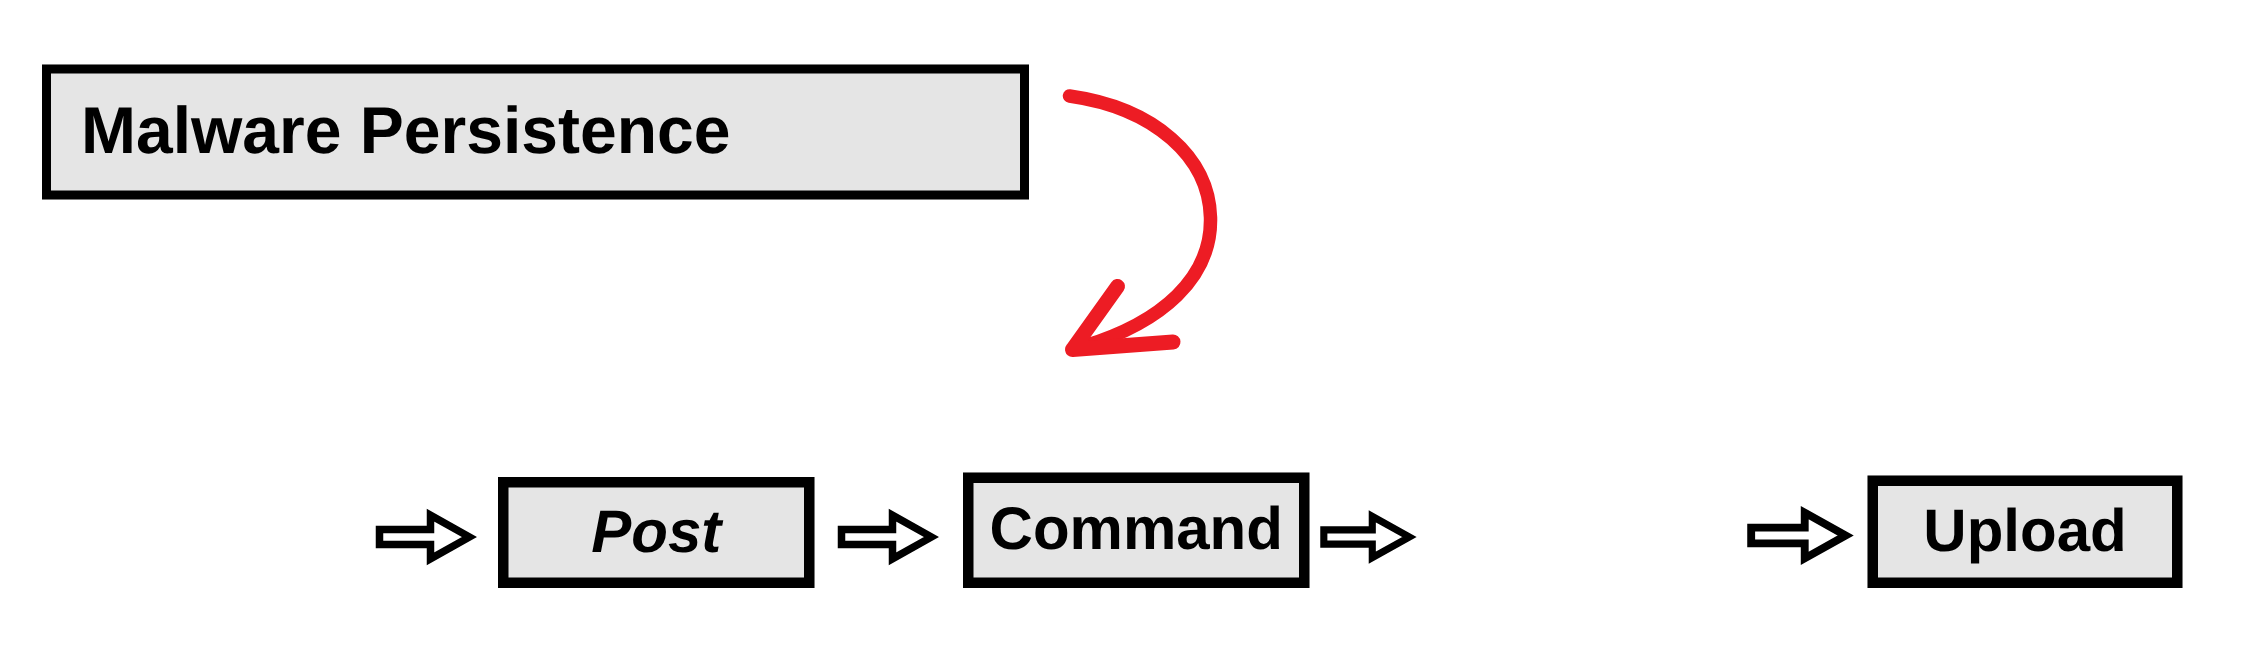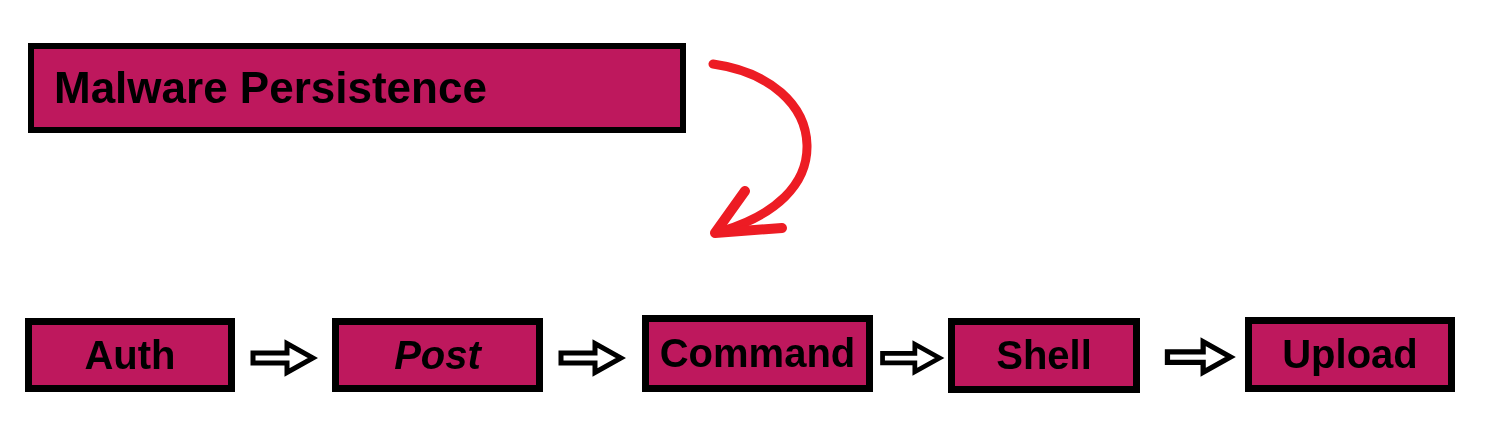--- a/index.html
+++ b/index.html
@@ -7,21 +7,21 @@
     position: relative;
     width: 1510px;
     height: 443px;
     background: #ffffff;
     font-family: "Liberation Sans", sans-serif;
     overflow: hidden;
   }
   .box {
     position: absolute;
     box-sizing: border-box;
-    background: #be185d;
+    background: #e5e5e5;
     border: 6px solid #000000;
     color: #000000;
     font-weight: bold;
     display: flex;
     align-items: center;
     white-space: nowrap;
   }
   .top-box {
     font-size: 44px;
     padding-left: 20px;
@@ -42,23 +42,20 @@
   <div class="box top-box" style="left:28px; top:43px; width:658px; height:90px;">
     <span>Malware Persistence</span>
   </div>
 
 
   <svg class="abs" style="left:650px; top:40px;" width="175" height="205" viewBox="650 40 175 205">
     <path d="M 713 64 C 770 72 806 105 807 145 C 808 185 775 215 722 231" fill="none" stroke="#ed1c24" stroke-width="9" stroke-linecap="round"></path>
     <path d="M 745 191 L 715 233 M 782 228 L 715 233" fill="none" stroke="#ed1c24" stroke-width="10" stroke-linecap="round"></path>
   </svg>
 
-  <div class="box flow-box" style="left:25px; top:318px; width:210px; height:74px;">
-    <span>Auth</span>
-  </div>
 
   <svg class="abs" style="left:250px; top:338px;" width="68" height="40" viewBox="0 0 68 40">
     <polygon points="3,15 37,15 37,5.5 63,20 37,34.5 37,25 3,25" fill="#ffffff" stroke="#000000" stroke-width="5"></polygon>
   </svg>
 
   <div class="box flow-box" style="left:332px; top:318px; width:211px; height:74px;font-style:italic;">
     <span>Post</span>
   </div>
 
   <svg class="abs" style="left:558px; top:338px;" width="68" height="40" viewBox="0 0 68 40">
@@ -66,23 +63,20 @@
   </svg>
 
   <div class="box flow-box" style="left:642px; top:315px; width:231px; height:77px;align-items:center;">
     <span>Command</span>
   </div>
 
   <svg class="abs" style="left:877px; top:339px;" width="70" height="38" viewBox="0 0 68 40">
     <polygon points="3,15 37,15 37,5.5 63,20 37,34.5 37,25 3,25" fill="#ffffff" stroke="#000000" stroke-width="5"></polygon>
   </svg>
 
-  <div class="box flow-box" style="left:948px; top:318px; width:192px; height:75px;">
-    <span>Shell</span>
-  </div>
 
   <svg class="abs" style="left:1160px; top:336px;" width="80" height="42" viewBox="0 0 68 40">
     <polygon points="3,15 37,15 37,5.5 63,20 37,34.5 37,25 3,25" fill="#ffffff" stroke="#000000" stroke-width="5"></polygon>
   </svg>
 
   <div class="box flow-box" style="left:1245px; top:317px; width:210px; height:75px;">
     <span>Upload</span>
   </div>
 
 </div>

